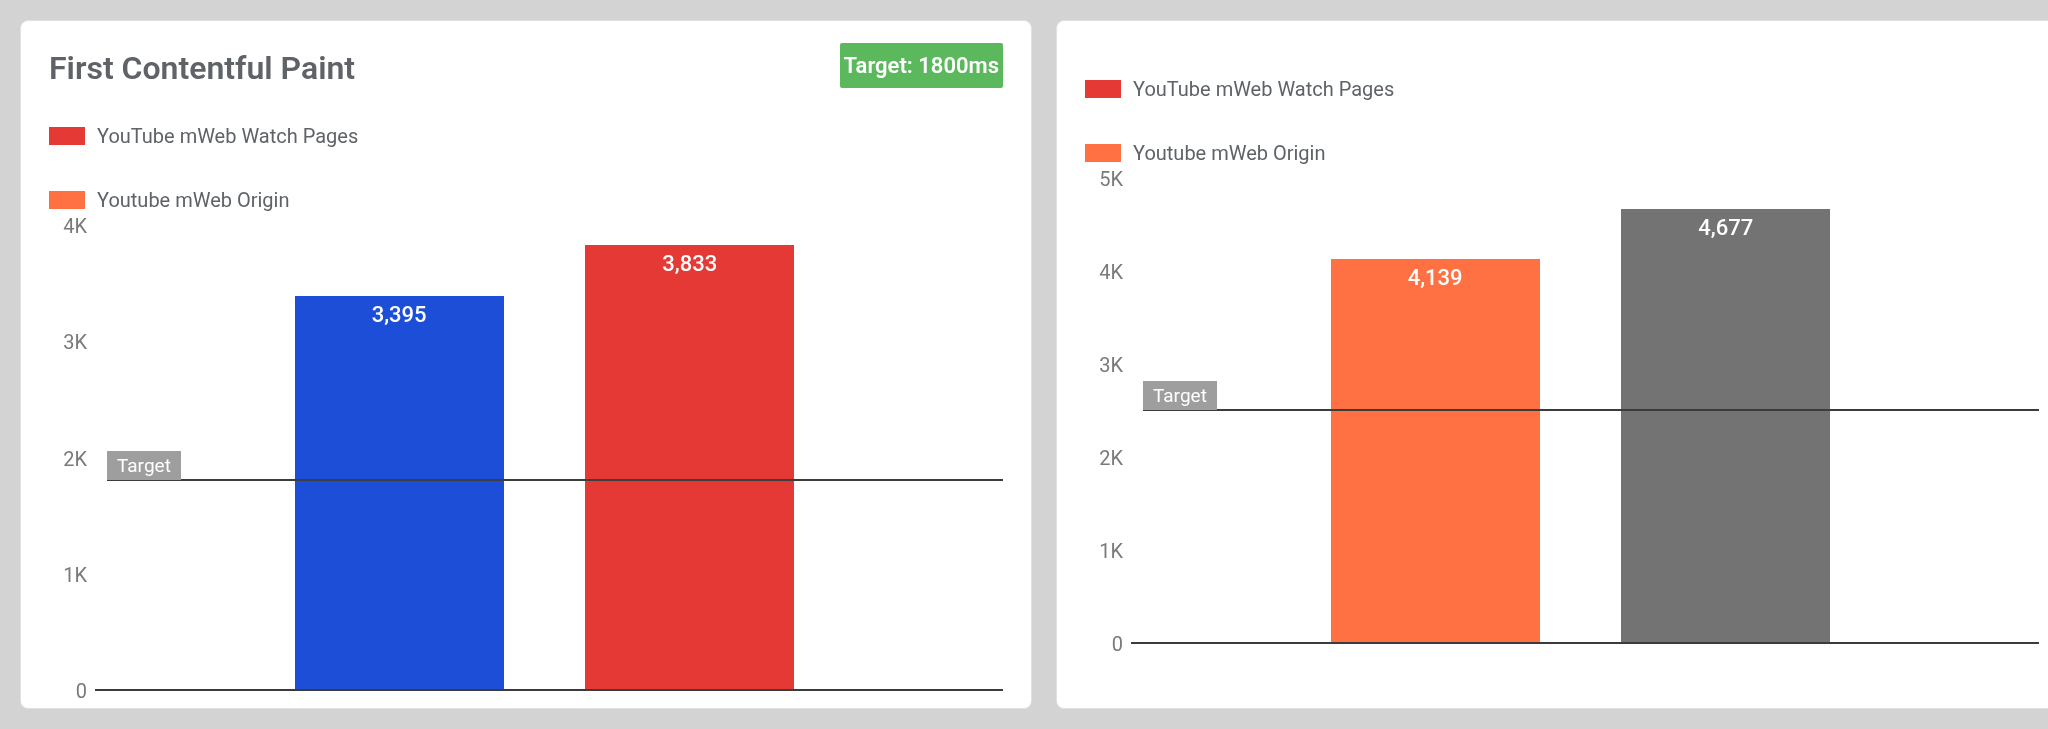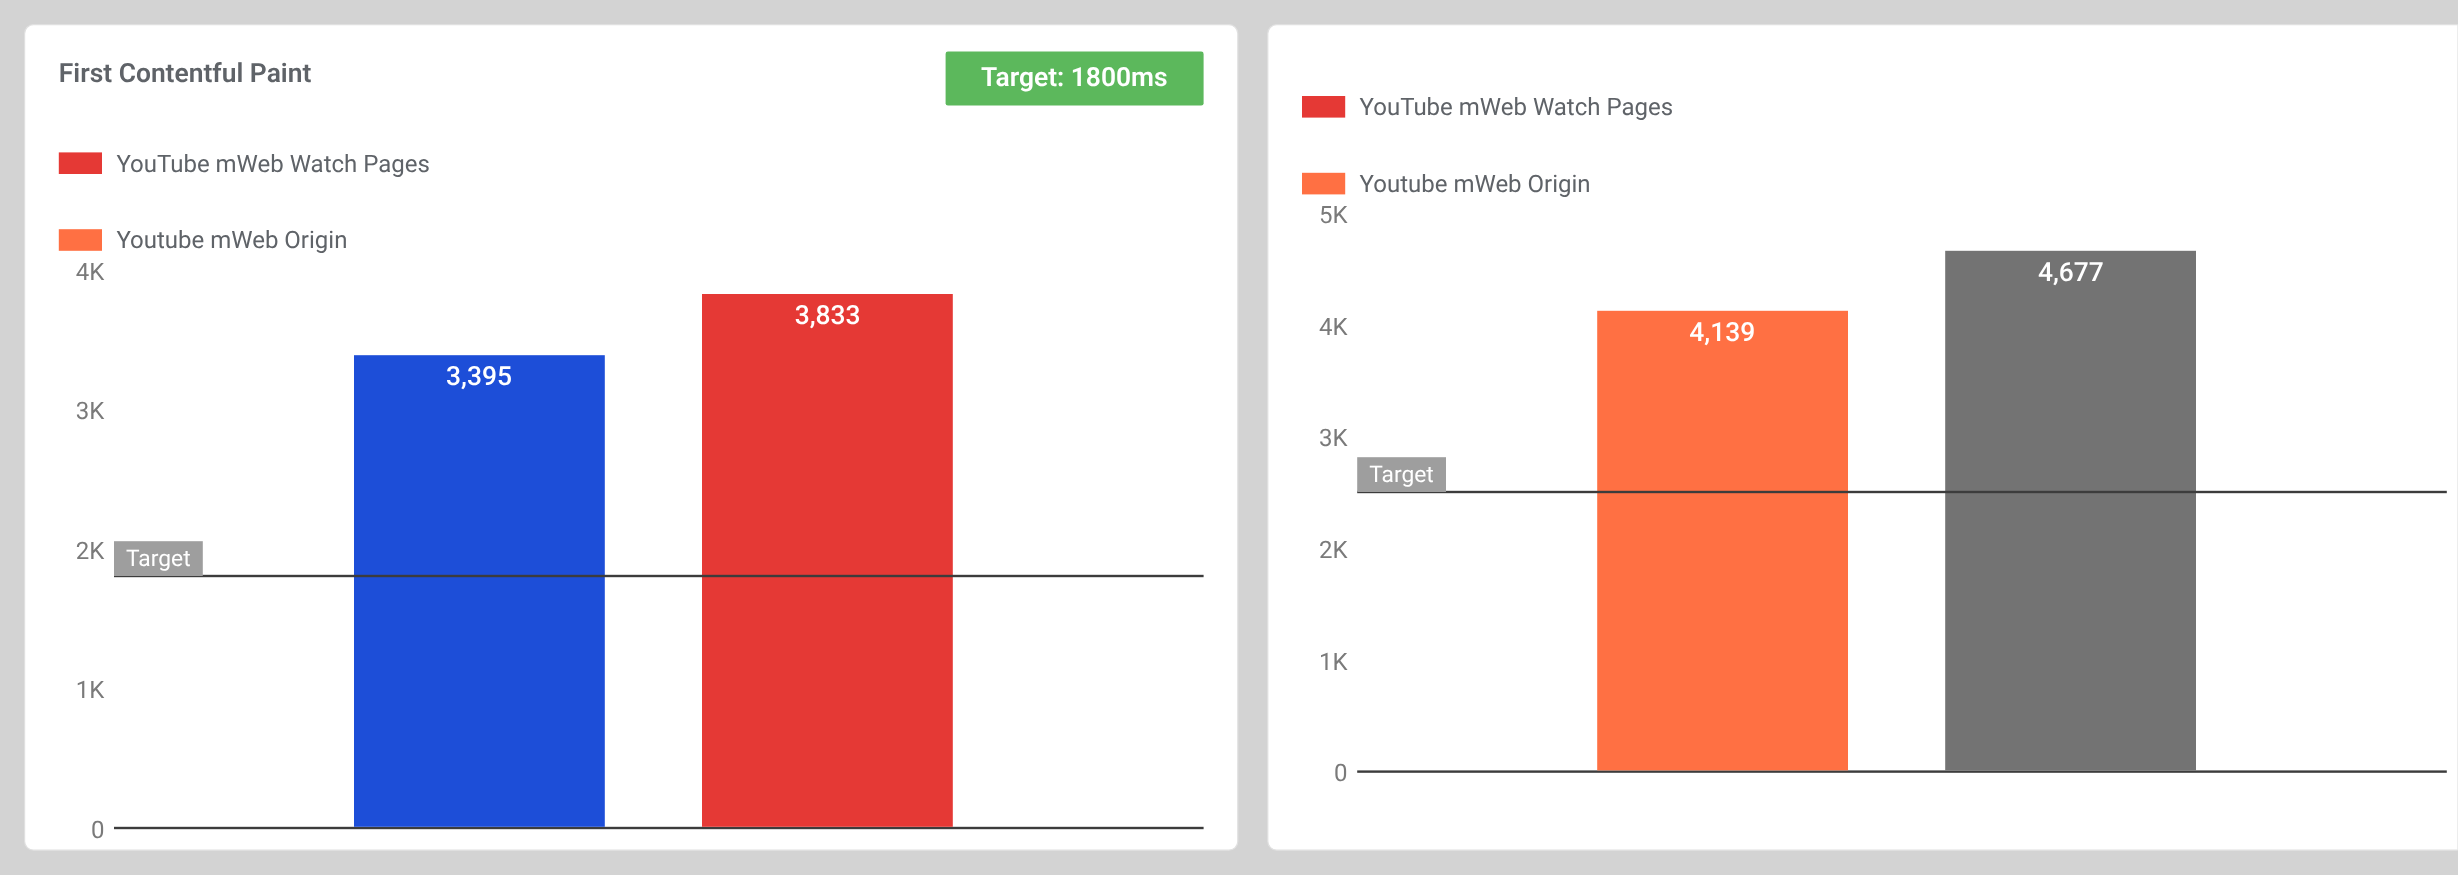--- a/index.html
+++ b/index.html
@@ -23,31 +23,31 @@
     padding: 20px 28px 28px 28px;
     position: relative;
     height: 689px;
   }
   .card-header {
     display: flex;
     justify-content: space-between;
     align-items: flex-start;
   }
   .card-title {
-    font-size: 22px;
+    font-size: 32px;
     font-weight: 600;
     color: #5f6368;
     margin: 8px 0 0 0;
   }
   .target-badge {
     background: #5cb85c;
     color: #ffffff;
     font-size: 22px;
     font-weight: 600;
-    padding: 10px 30px;
+    padding: 10px 4px;
     border-radius: 2px;
     margin-top: 2px;
   }
   .legend {
     display: flex;
     gap: 40px;
     justify-content: center;
     margin: 36px 0 14px 0;
     font-size: 20px;
     color: #5f6368;
@@ -94,21 +94,21 @@
     top: 6px;
     left: 0;
     right: 0;
     text-align: center;
     color: #ffffff;
     font-size: 22px;
     font-weight: 500;
   }
   .target-line {
     position: absolute;
-    left: 0;
+    left: 12px;
     right: 0;
     height: 0;
     border-top: 2px solid #3c3c3c;
   }
   .target-tag {
     position: absolute;
     left: 0;
     top: -30px;
     background: #9e9e9e;
     color: #ffffff;

